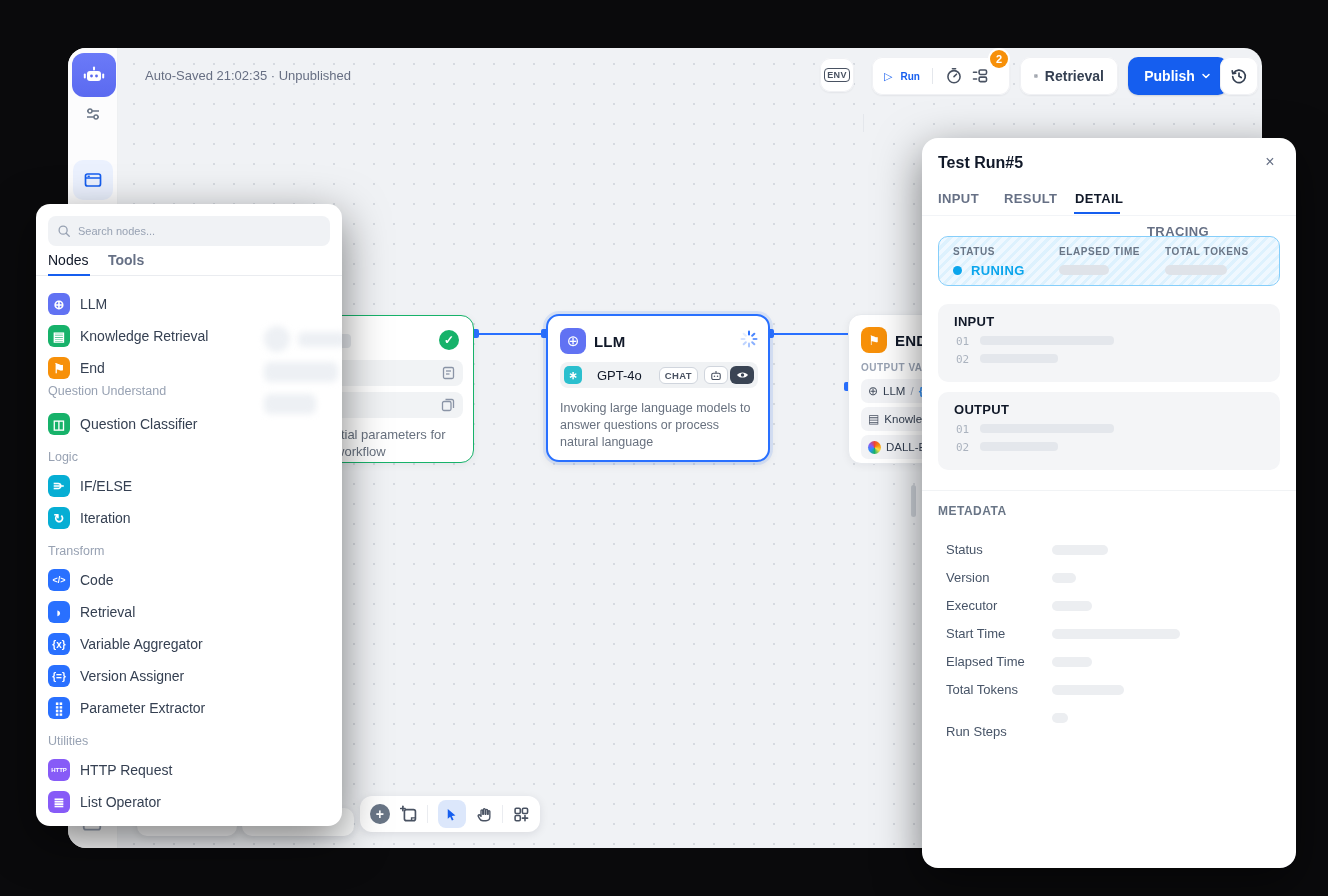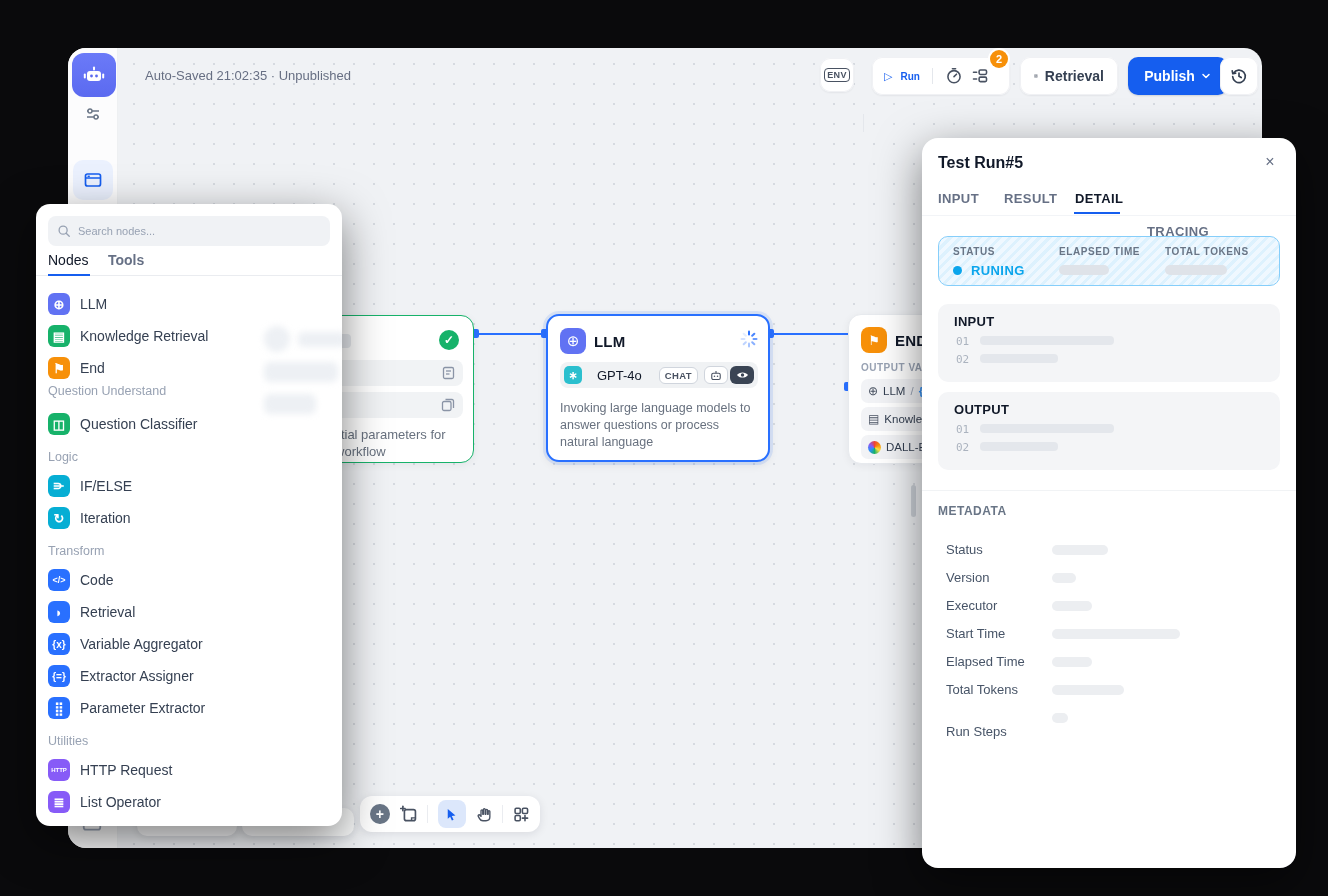--- a/index.html
+++ b/index.html
@@ -433,21 +433,21 @@
     <div class="np-item" style="top:392px;">
       <span class="np-ic c-blue">◗</span>
       <span class="np-label">Retrieval</span>
     </div>
     <div class="np-item" style="top:424px;">
       <span class="np-ic c-blue fs10">{x}</span>
       <span class="np-label">Variable Aggregator</span>
     </div>
     <div class="np-item" style="top:456px;">
       <span class="np-ic c-blue fs10">{=}</span>
-      <span class="np-label">Extractor Assigner</span>
+      <span class="np-label">Version Assigner</span>
     </div>
     <div class="np-item" style="top:488px;">
       <span class="np-ic c-blue">⣿</span>
       <span class="np-label">Parameter Extractor</span>
     </div>
 
     <div class="np-sec" style="top:530px;">Utilities</div>
     <div class="np-item" style="top:550px;">
       <span class="np-ic c-purple fs6">HTTP</span>
       <span class="np-label">HTTP Request</span>

